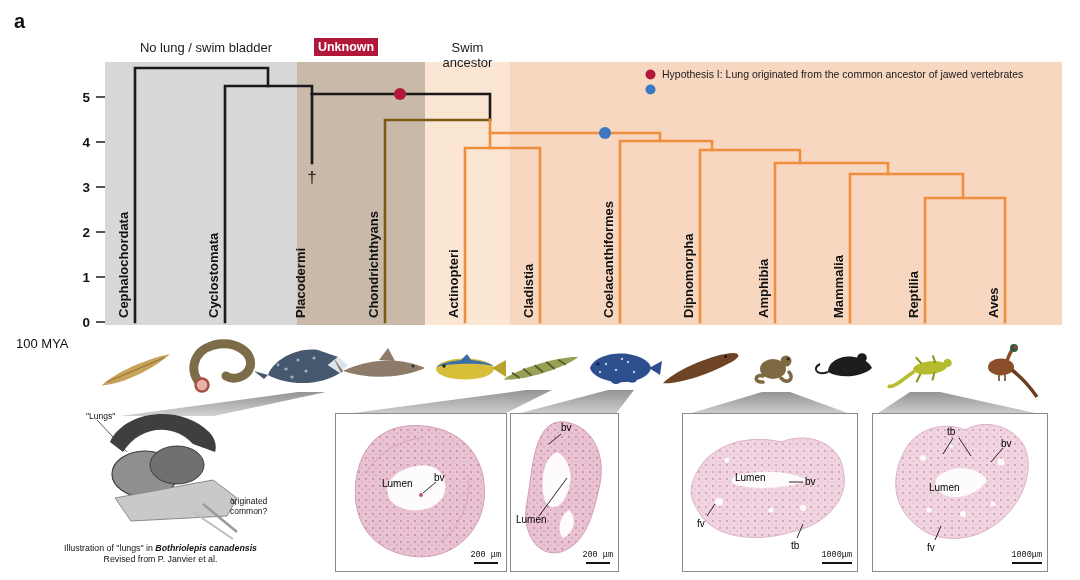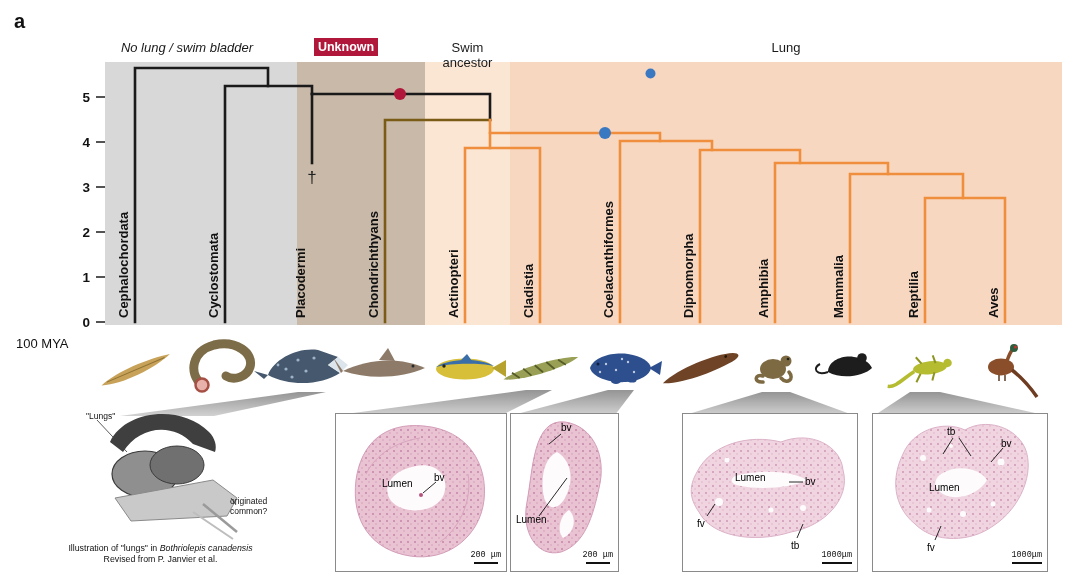--- a/index.html
+++ b/index.html
@@ -17,21 +17,21 @@
   .taxon{top:318px;transform-origin:0 0;transform:rotate(-90deg);white-space:nowrap;
          font-size:13px;font-weight:700;line-height:15px;color:#111;}
   .mya{left:16px;top:336px;font-size:13px;font-weight:500;}
   .panel{background:#fff;border:1px solid #8a8a8a;top:413px;height:157px;}
   .panel svg{position:absolute;left:0;top:0;}
   .hlabel{position:absolute;font-size:10px;color:#000;line-height:1.1;}
   .sbar{position:absolute;right:5px;bottom:7px;text-align:center;font-size:8.5px;font-family:Liberation Mono, monospace;}
   .sbar .bar{height:2.5px;background:#111;margin:2px auto 0 auto;}
   .anat-label{font-size:8.5px;color:#111;line-height:1.15;}
   .caption{left:38px;top:543px;width:245px;text-align:center;font-size:8.8px;line-height:1.3;color:#111;}
-  .caption i{font-style:italic;}
+  .caption i{font-style:italic;font-weight:bold;}
 </style>
 </head>
 <body>
 
 <div id="fig">
 
   <svg id="tree-svg" width="1080" height="580" viewBox="0 0 1080 580">
     <defs>
       <linearGradient id="wg" x1="0" y1="0" x2="0" y2="1">
         <stop offset="0" stop-color="#8f8f8f"></stop>
@@ -185,26 +185,31 @@
       <ellipse cx="92" cy="63" rx="27" ry="19" fill="#707070" stroke="#3a3a3a" stroke-width="1"></ellipse>
       <path d="M30,96 L128,78 L152,96 L142,114 L46,119 Z" fill="#c9c9c9" stroke="#8a8a8a" stroke-width="1"></path>
       <path d="M118,102 L152,130" stroke="#9a9a9a" stroke-width="2.5"></path>
       <path d="M108,110 L148,137" stroke="#bdbdbd" stroke-width="2"></path>
       <line x1="146" y1="96" x2="151" y2="103" stroke="#333" stroke-width="0.8"></line>
     </g>
   </svg>
 
   <div class="abs panel-letter">a</div>
 
-  <div class="abs hdr" style="left:91px;width:192px;font-style:italic;">No lung / swim bladder</div>
+  <div class="abs hdr" style="left:110px;width:192px;">No lung / swim bladder</div>
   <div class="abs hdr-badge">Unknown</div>
   <div class="abs hdr" style="left:425px;width:85px;">Swim ancestor</div>
-  <div class="abs hdr" style="left:510px;width:552px;">Lung</div>
 
   <div class="abs legend">
+    <div class="legend-row">
+      <svg width="11" height="11">
+          <circle cx="5.5" cy="5.5" r="5" fill="#b0173a"></circle>
+        </svg>
+      <span>Hypothesis I: Lung originated from the common ancestor of jawed vertebrates</span>
+    </div>
     <div class="legend-row">
       <svg width="11" height="11">
           <circle cx="5.5" cy="5.5" r="5" fill="#3b78c2"></circle>
         </svg>
     </div>
   </div>
 
   <div class="abs taxon" style="left:116px;">Cephalochordata</div>
   <div class="abs taxon" style="left:206px;">Cyclostomata</div>
   <div class="abs taxon" style="left:293px;">Placodermi</div>

